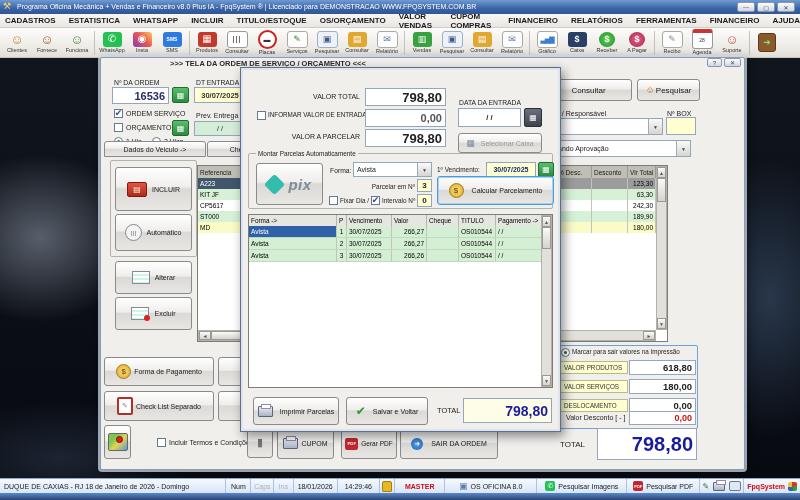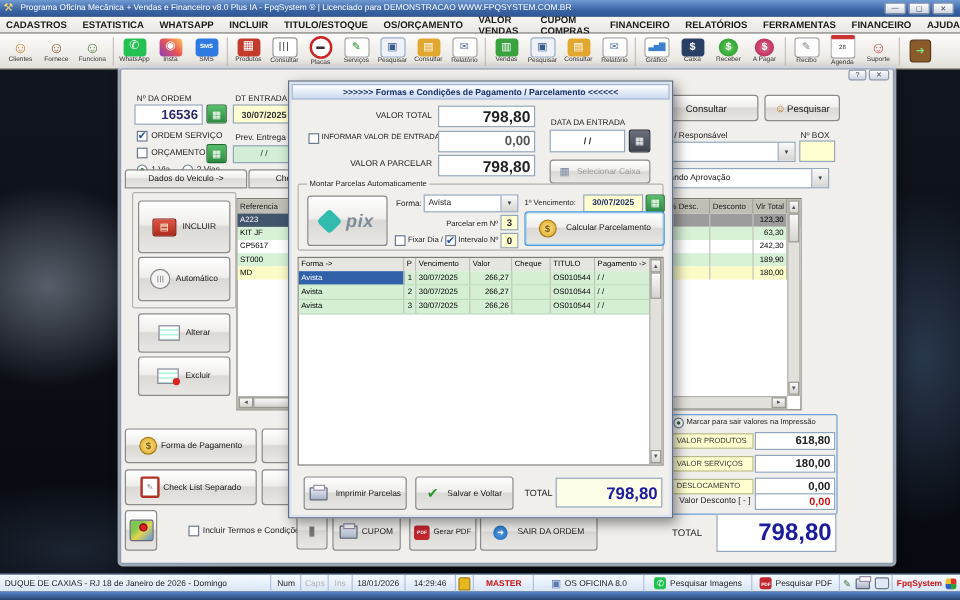--- a/index.html
+++ b/index.html
@@ -259,20 +259,21 @@
       </div>
     <div class="sep"></div>
     <div class="tbi">
         <span class="tic g-arr i-door"></span>
       </div>
   </div>
 
   <div class="abs" id="desktop"></div>
 
   <div class="abs" id="oswin"></div>
+  <span class="wtitle" style="left:170px;top:59px;">&gt;&gt;&gt;   TELA DA ORDEM DE SERVIÇO / ORÇAMENTO   &lt;&lt;&lt;</span>
   <span class="wbtn g-q" style="left:707px;top:58px;width:15px;height:9px;"></span>
   <span class="wbtn g-x" style="left:724px;top:58px;width:17px;height:9px;"></span>
 
   <span class="lbl" style="left:114px;top:79px;font-size:6.8px;">Nº DA ORDEM</span>
   <div class="fld r" style="left:112px;top:87px;width:57px;height:17px;font-size:11px;font-weight:bold;color:#2b2b6b;">16536</div>
   <span class="btn mico ic-greencal g-grid" style="left:172px;top:87px;width:17px;height:16px;"></span>
   <span class="lbl" style="left:196px;top:79px;font-size:6.8px;">DT ENTRADA</span>
   <div class="fld c yel" style="left:194px;top:87px;width:52px;height:16px;font-size:7.5px;font-weight:bold;color:#333;">30/07/2025</div>
 
   <span class="cb on" style="left:114px;top:109px;"></span>
@@ -423,21 +424,20 @@
   <span class="chip" style="left:560px;top:380px;width:68px;height:13px;">VALOR SERVIÇOS</span>
   <div class="fld r" style="left:629px;top:379px;width:67px;height:15px;font-size:9.5px;font-weight:bold;">180,00</div>
   <span class="chip" style="left:560px;top:399px;width:68px;height:13px;">DESLOCAMENTO</span>
   <div class="fld r" style="left:629px;top:398px;width:67px;height:15px;font-size:9.5px;font-weight:bold;">0,00</div>
   <span class="lbl" style="left:566px;top:414px;">Valor Desconto [ - ]</span>
   <div class="fld r" style="left:629px;top:411px;width:67px;height:14px;font-size:9px;font-weight:bold;color:#d01010;">0,00</div>
   <span class="lbl" style="left:560px;top:441px;font-size:8px;">TOTAL</span>
   <div class="fld r" style="left:597px;top:428px;width:100px;height:32px;font-size:20px;font-weight:bold;color:#1b1b9e;">798,80</div>
 
   <div class="abs" id="modal"></div>
-  <div class="abs" id="modaltitle">&gt;&gt;&gt;&gt;&gt;&gt;  Formas e Condições de Pagamento / Parcelamento  &lt;&lt;&lt;&lt;&lt;&lt;</div>
 
   <span class="lbl" style="left:250px;top:93px;width:110px;text-align:right;">VALOR TOTAL</span>
   <div class="fld r" style="left:365px;top:88px;width:81px;height:18px;font-size:13px;font-weight:bold;">798,80</div>
   <span class="lbl" style="left:459px;top:99px;font-size:6.8px;">DATA DA ENTRADA</span>
   <span class="cb" style="left:257px;top:111px;"></span>
   <span class="lbl" style="left:268px;top:112px;font-size:6.3px;">INFORMAR VALOR DE ENTRADA</span>
   <div class="fld r" style="left:365px;top:109px;width:81px;height:18px;font-size:11px;font-weight:600;color:#555;">0,00</div>
   <div class="fld c" style="left:458px;top:108px;width:63px;height:19px;font-size:7.5px;font-weight:bold;">/  /</div>
   <span class="btn mico ic-dark g-grid" style="left:524px;top:108px;width:18px;height:19px;"></span>
   <span class="lbl" style="left:250px;top:133px;width:110px;text-align:right;">VALOR A PARCELAR</span>

